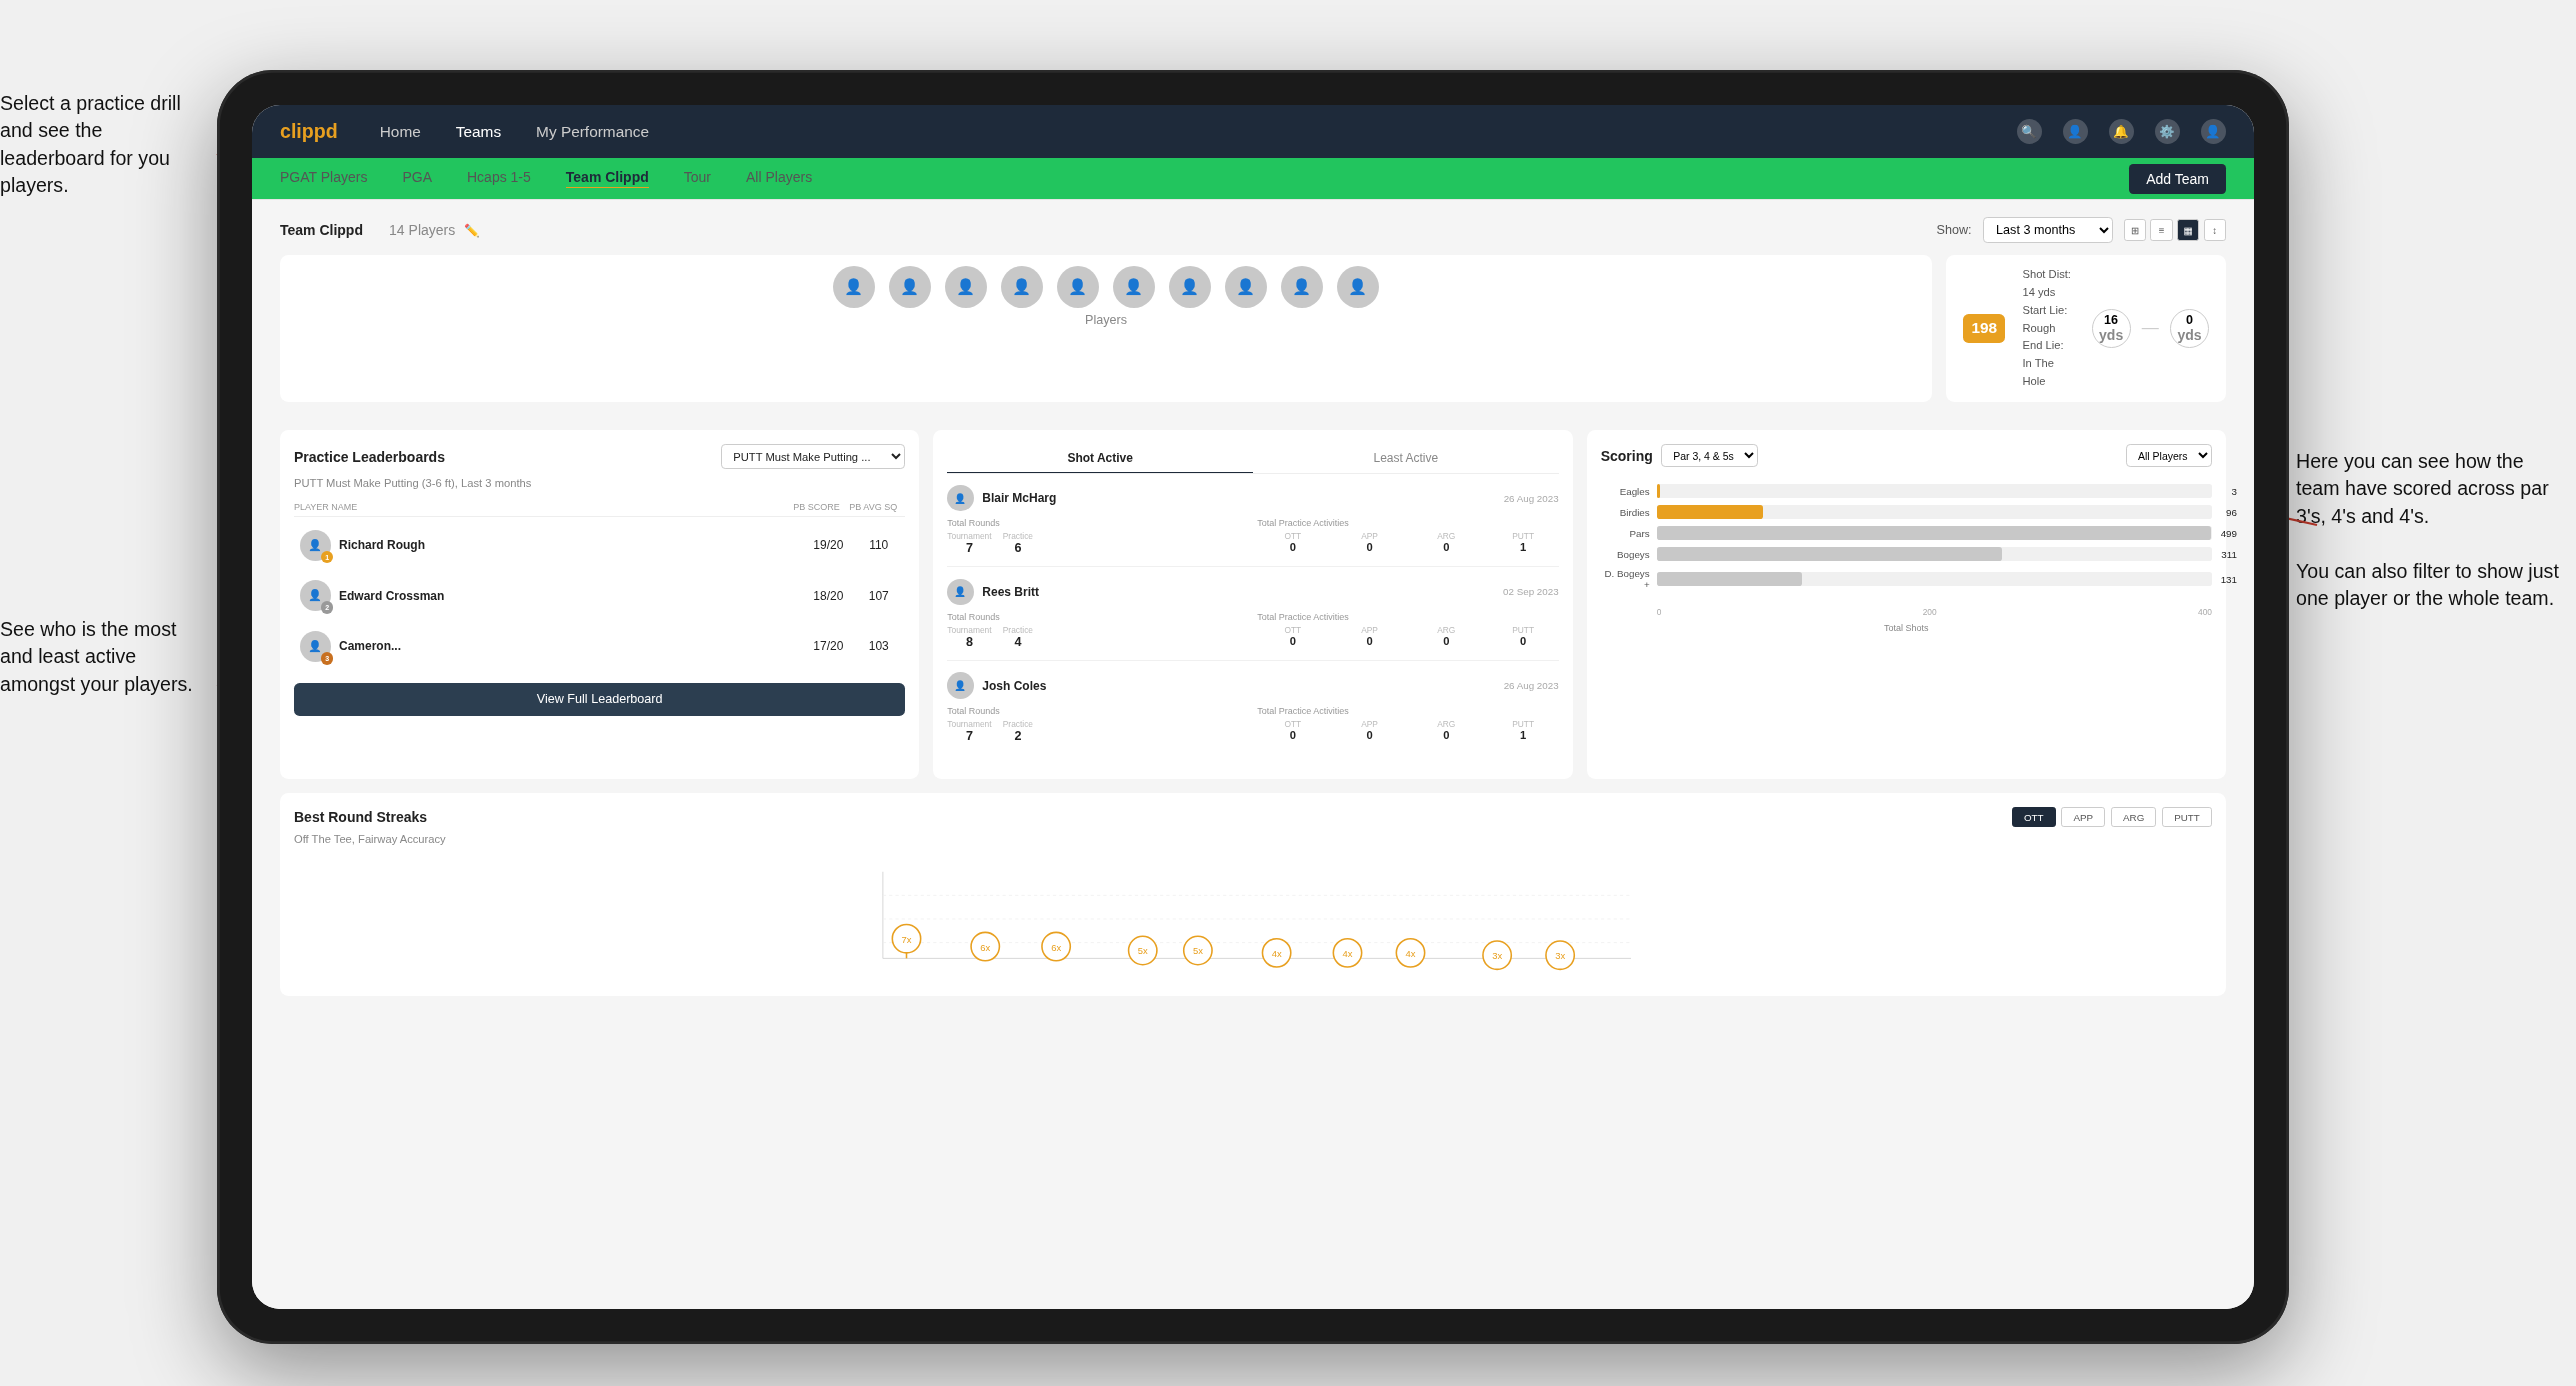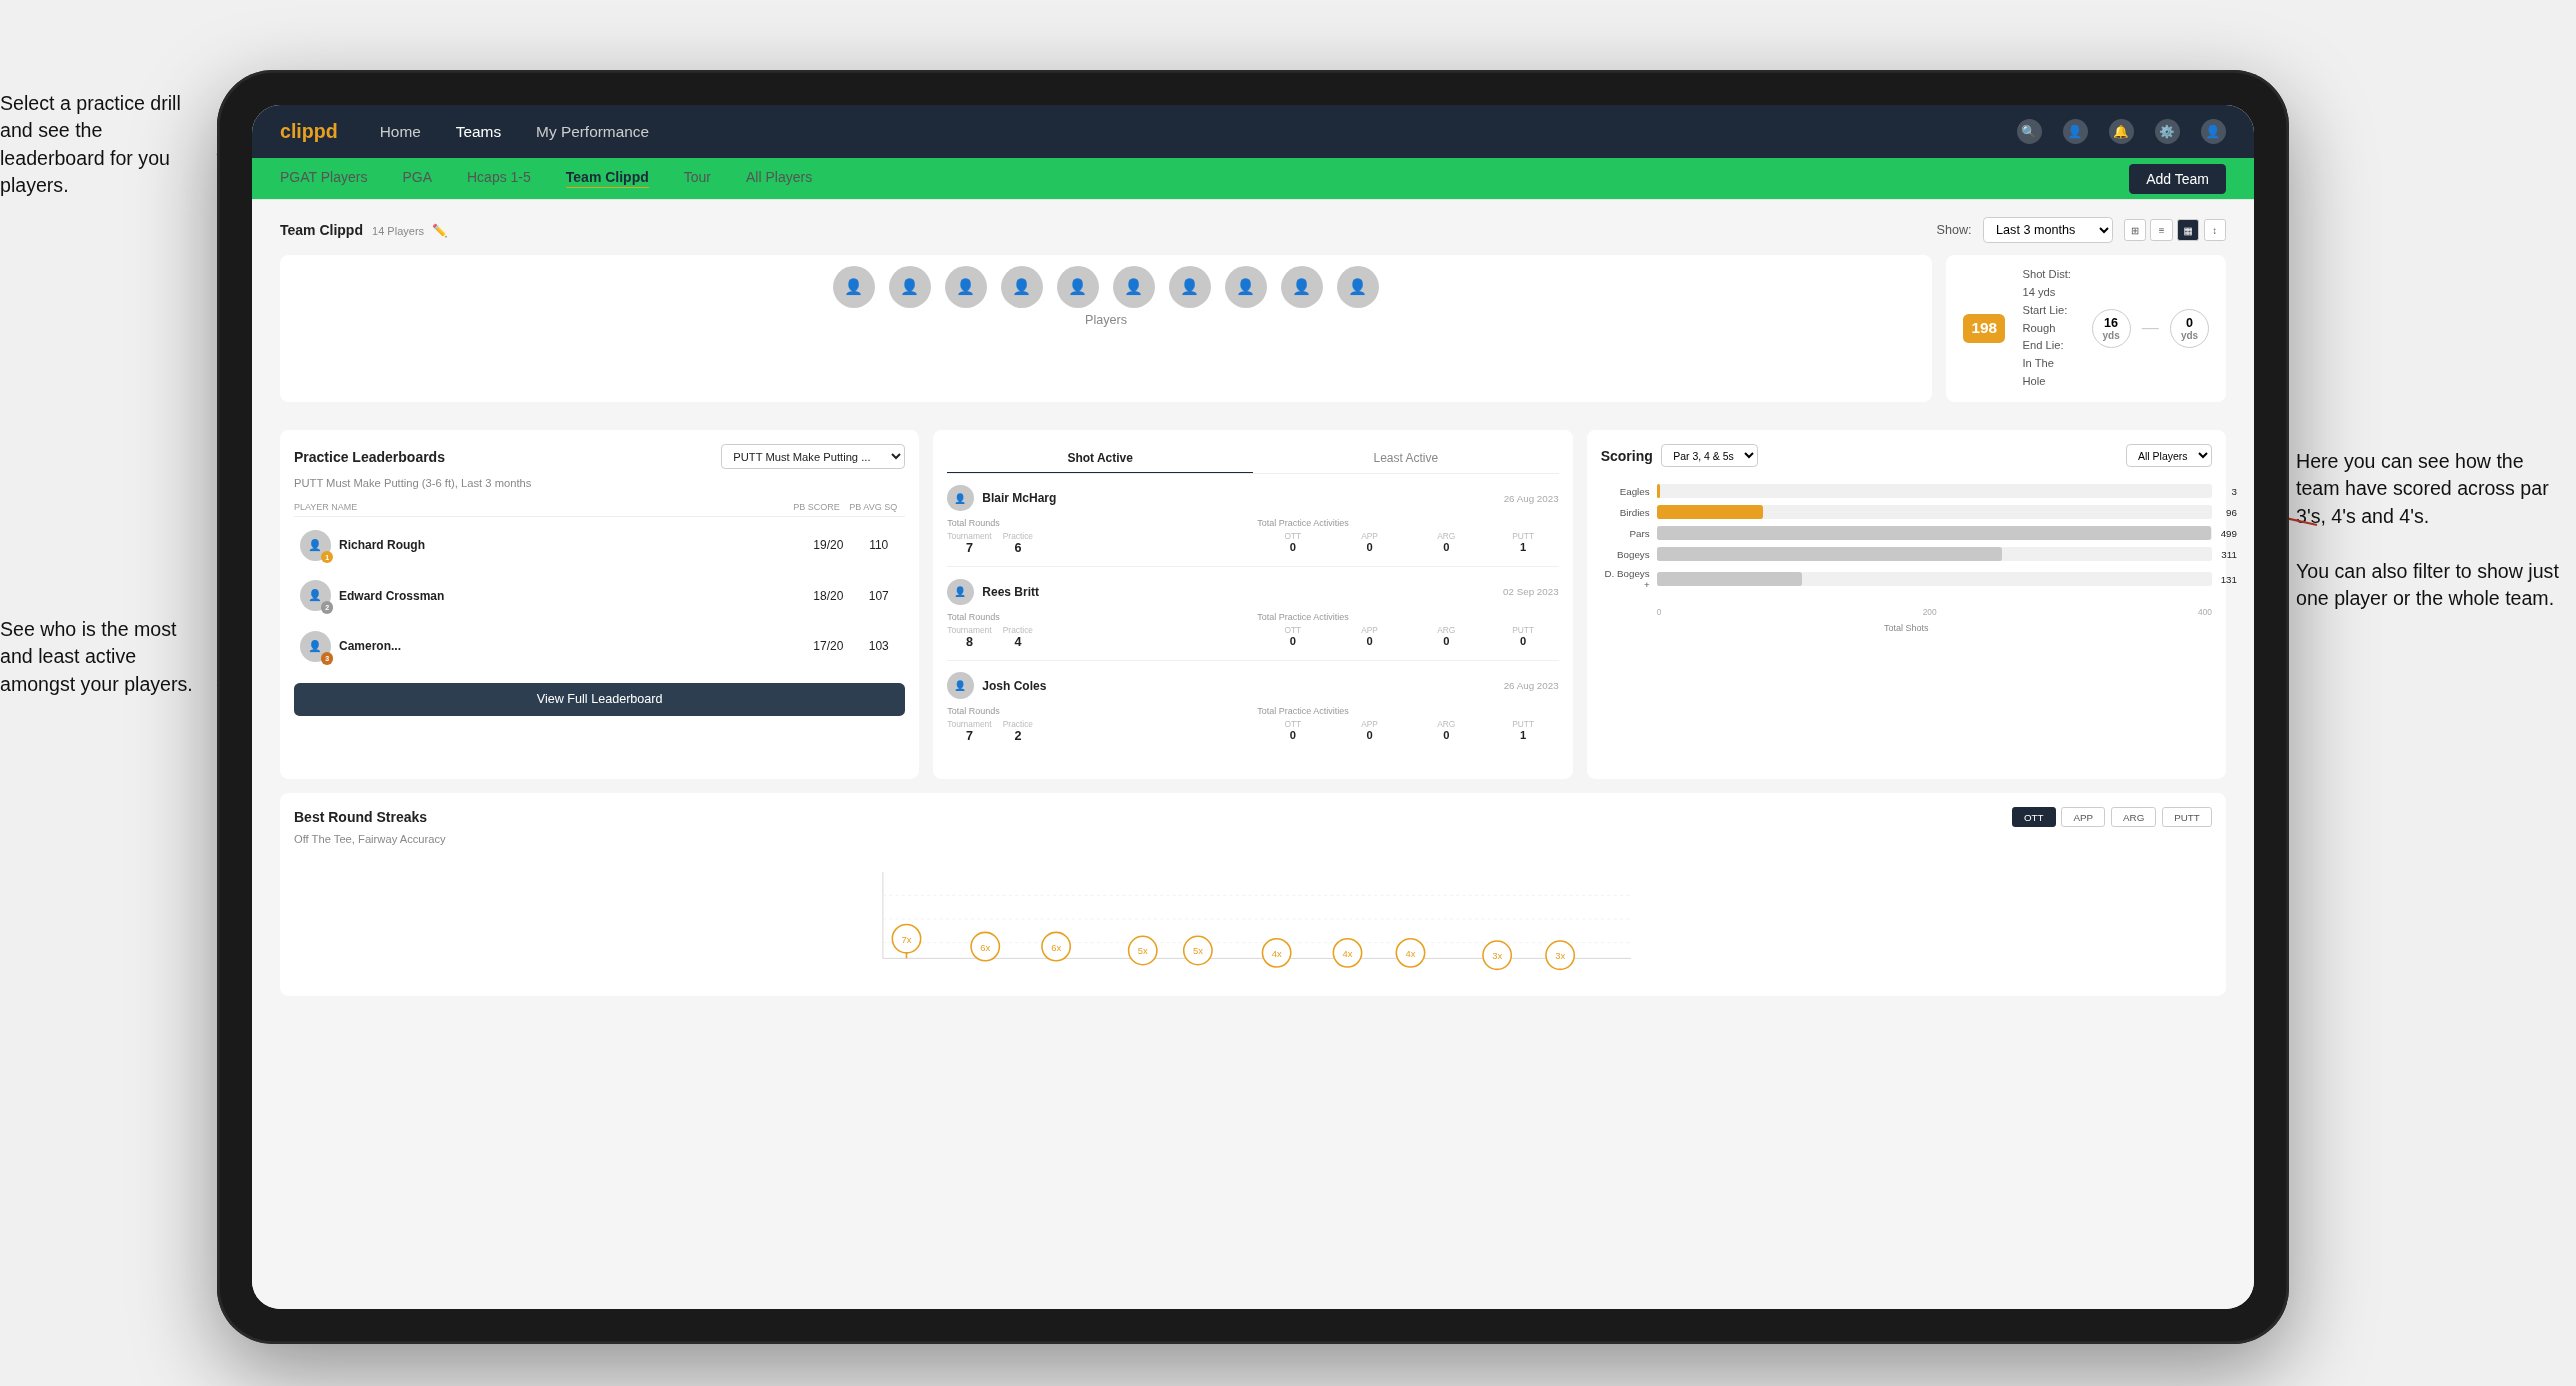--- a/index.html
+++ b/index.html
@@ -244,21 +244,21 @@
       height: 39px;
       border-radius: 50%;
       border: 1.4px solid #ccc;
       display: flex;
       flex-direction: column;
       align-items: center;
       justify-content: center;
       font-size: 12.6px;
       font-weight: 700;
     }
-    .shot-circle-label { font-size: 10px; color: #888; }
+    .shot-circle-label { font-size: 14px; color: #888; }
     .shot-dash { font-size: 17px; color: #ccc; }
 
     
     .three-col {
       display: grid;
       grid-template-columns: 1fr 1fr 1fr;
       gap: 14px;
       margin-bottom: 14px;
     }
 
@@ -571,21 +571,21 @@
       <a>Tour</a>
       <a>All Players</a>
       <button class="subnav-btn">Add Team</button>
     </div>
 
     <div class="main-content">
 
       <div class="team-header">
         <div>
           <span style="font-size:14px;font-weight:700;color:#222;">Team Clippd</span>
-          <span style="font-size:11px;color:#888;margin-left:6px;">14 Players</span>
+          <span style="font-size:14px;color:#888;margin-left:23px;">14 Players</span>
           <span style="font-size:12.6px;color:#888;margin-left:5.6px;">✏️</span>
         </div>
         <div class="team-controls">
           <span class="show-label">Show:</span>
           <select class="show-select">
             <option>Last 3 months</option>
           </select>
           <div class="view-icons">
             <div class="view-icon">⊞</div>
             <div class="view-icon">≡</div>

